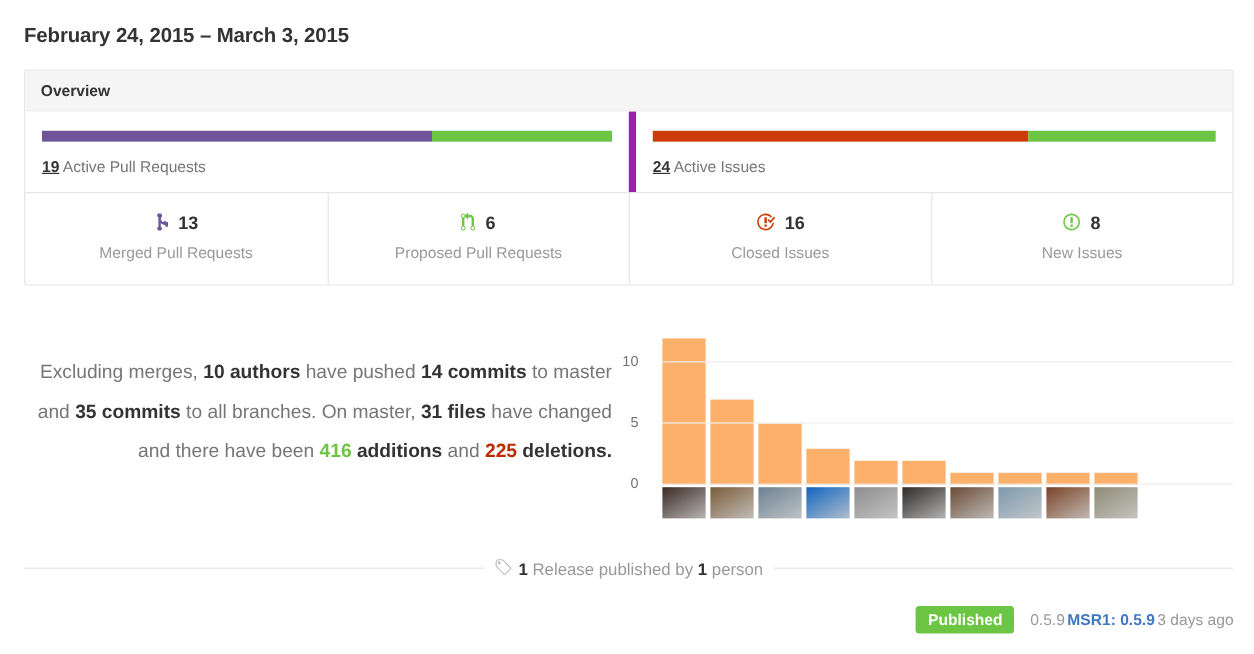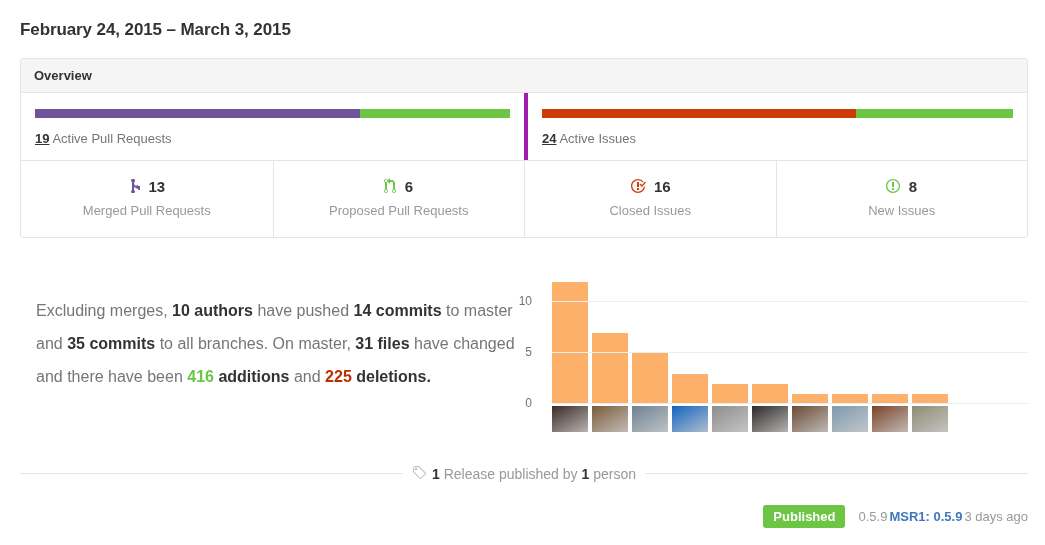--- a/index.html
+++ b/index.html
@@ -39,21 +39,21 @@
     position: absolute; left: 20px; top: 58px; width: 1008px;
     border: 1px solid #e5e5e5; border-radius: 3px; background: #ffffff;
   }
   .overview-head {
     height: 34px; background: #f5f5f5; border-bottom: 1px solid #e5e5e5;
     border-radius: 2px 2px 0 0; padding: 0 13px;
     font-size: 13px; font-weight: bold; color: #333333; line-height: 34px;
   }
   .bars-row { display: flex; border-bottom: 1px solid #e5e5e5; }
   .bar-cell { width: 50%; padding: 16px 14px 13px 14px; }
-  .bar-cell + .bar-cell { border-left: 4px solid #a21caf; }
+  .bar-cell + .bar-cell { border-left: 6px solid #a21caf; }
   .progress { display: flex; width: 100%; height: 9px; background: #e5e5e5; }
   .progress span { display: block; height: 100%; }
   .bar-label {
     margin-top: 13px; font-size: 13px; color: #767676; line-height: 16px;
   }
   .bar-label b { color: #333333; font-weight: bold; text-decoration: underline; }
 
   .stats-row { display: flex; }
   .stat {
     width: 25%; padding: 16px 6px 18px 6px; text-align: center;
@@ -64,22 +64,22 @@
     white-space: nowrap;
   }
   .stat-num .ic { vertical-align: -2px; margin-right: 4px; }
   .stat-text {
     margin-top: 5px; font-size: 13px; color: #999999; line-height: 17px;
   }
 
   
   .mid { position: absolute; left: 20px; top: 278px; width: 1008px; height: 165px; }
   .summary {
-    position: absolute; left: 16px; top: 0; width: 490px;
-    font-size: 16px; line-height: 33px; color: #767676;
+    position: absolute; left: 0; top: 0; width: 490px;
+    font-size: 16px; line-height: 33px; color: #767676; text-align: right;
   }
   .summary b { color: #333333; font-weight: bold; }
   .summary .add { color: #6cc644; font-weight: bold; }
   .summary .del { color: #bd2c00; font-weight: bold; }
 
   .chart-wrap { position: absolute; left: 505px; top: 0; width: 503px; height: 160px; }
   .chart-plot { position: absolute; left: 27px; top: 4px; right: 0; height: 122px; }
   .gridline { position: absolute; left: 0; right: 0; height: 1px; background: #eeeeee; }
   .ytick {
     position: absolute; right: 100%; margin-right: 20px;

